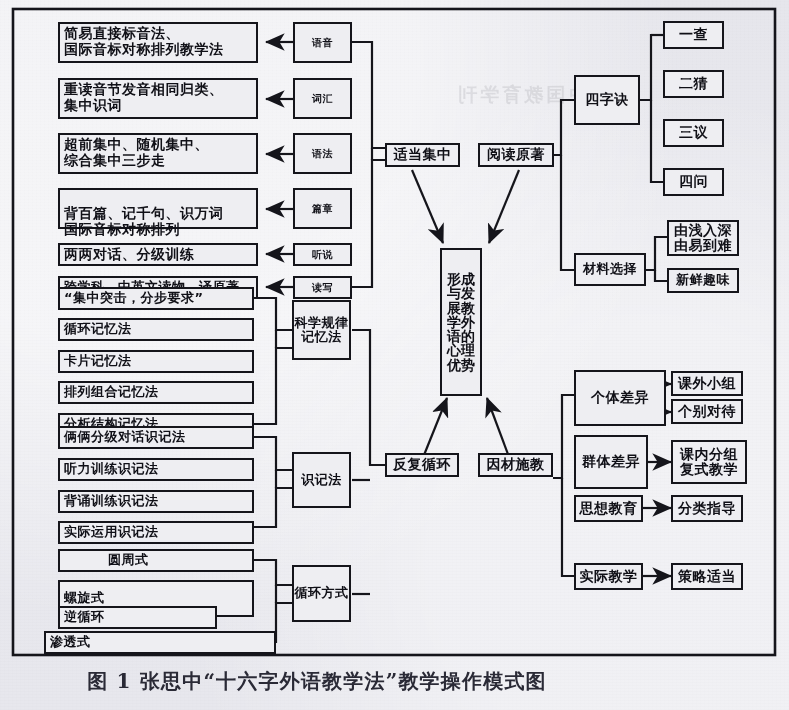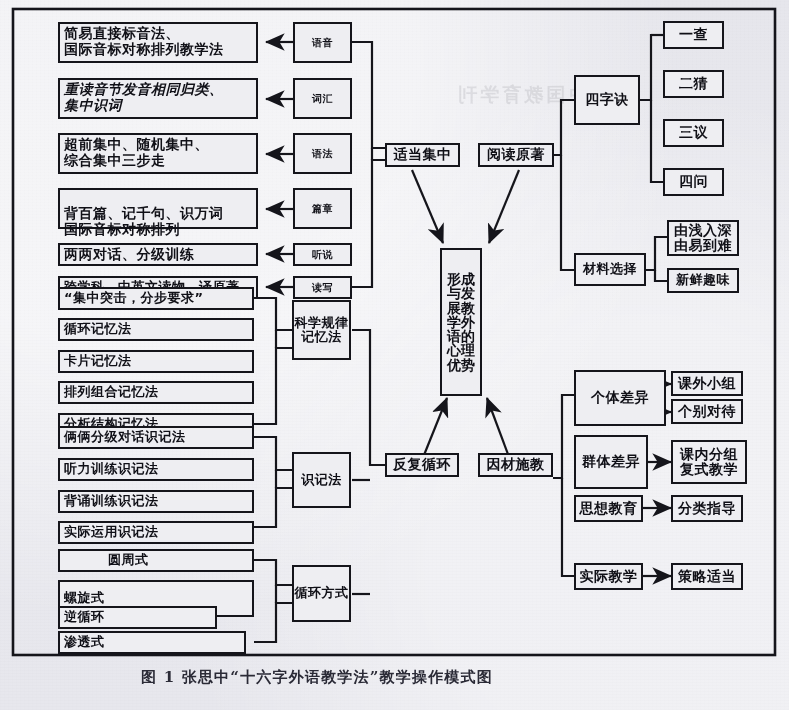--- a/index.html
+++ b/index.html
@@ -42,21 +42,21 @@
     letter-spacing:.5px;
     line-height:1.12;
   }
   .node.ctr{justify-content:center;text-align:center;}
   .node.lft{justify-content:flex-start;padding-left:4px;text-align:left;}
   .fs13{font-size:13px;}
   .fs14{font-size:14px;}
   .fs15{font-size:10px;}
   .caption{
     position:absolute;left:0;top:668px;width:634px;
-    text-align:center;font-size:15px;font-weight:bold;
+    text-align:center;font-size:20px;font-weight:bold;
     color:#2a2a36;letter-spacing:1.2px;
     font-family:"DejaVu Serif","Liberation Serif",serif;
   }
   .vcol{flex-direction:column;justify-content:center;}
 </style>
 </head>
 <body>
 
 <div id="stage">
   <div class="paper"></div>
@@ -126,21 +126,21 @@
       <line x1="648" y1="462" x2="671" y2="462" marker-end="url(#ah)"></line>
       <line x1="643" y1="508" x2="671" y2="508" marker-end="url(#ah)"></line>
       <line x1="643" y1="576" x2="671" y2="576" marker-end="url(#ah)"></line>
     </g>
   </svg>
 
   <div class="node lft fs14 vcol" style="left:58px;top:22px;width:200px;height:41px;align-items:flex-start;padding-top:2px;">
     <span style="white-space:pre-line;">简易直接标音法、
 国际音标对称排列教学法</span>
   </div>
-  <div class="node lft fs14 vcol" style="left:58px;top:78px;width:200px;height:41px;align-items:flex-start;padding-top:2px;font-style:italic;">
+  <div class="node lft fs14 vcol" style="left:58px;top:78px;width:200px;height:41px;align-items:flex-start;padding-top:2px;">
     <span style="white-space:pre-line;">重读音节发音相同归类、
 集中识词</span>
   </div>
   <div class="node lft fs14 vcol" style="left:58px;top:133px;width:200px;height:41px;align-items:flex-start;padding-top:2px;">
     <span style="white-space:pre-line;">超前集中、随机集中、
 综合集中三步走</span>
   </div>
   <div class="node lft fs14 vcol" style="left:58px;top:188px;width:200px;height:41px;align-items:flex-start;padding-top:16px;">
     <span style="white-space:pre-line;">背百篇、记千句、识万词
 国际音标对称排列</span>
@@ -256,21 +256,21 @@
 
   <div class="node lft fs13" style="left:58px;top:549px;width:196px;height:23px;padding-left:48px;">
     <span>圆周式</span>
   </div>
   <div class="node lft fs13" style="left:58px;top:580px;width:196px;height:37px;">
     <span>螺旋式</span>
   </div>
   <div class="node lft fs13" style="left:58px;top:606px;width:159px;height:23px;">
     <span>逆循环</span>
   </div>
-  <div class="node lft fs13" style="left:58px;top:631px;width:188px;height:23px;text-align:center;">
+  <div class="node lft fs13" style="left:44px;top:631px;width:232px;height:23px;text-align:center;">
     <span>渗透式</span>
   </div>
 
   <div class="node ctr fs14" style="left:574px;top:370px;width:92px;height:56px;">
     <span>个体差异</span>
   </div>
   <div class="node ctr fs14" style="left:574px;top:435px;width:74px;height:54px;">
     <span>群体差异</span>
   </div>
   <div class="node ctr fs14" style="left:574px;top:495px;width:69px;height:27px;">

